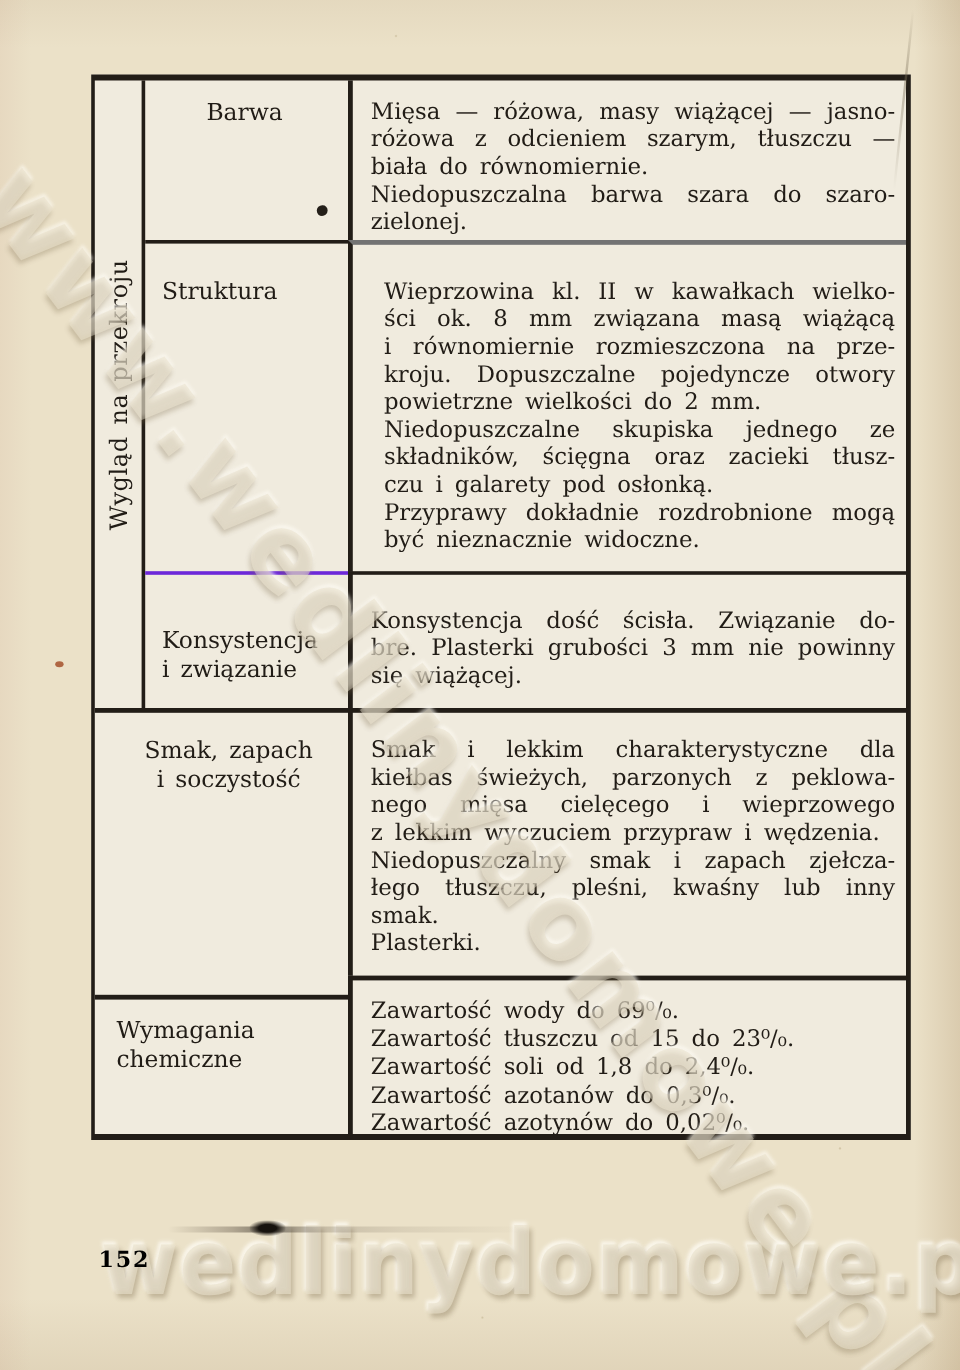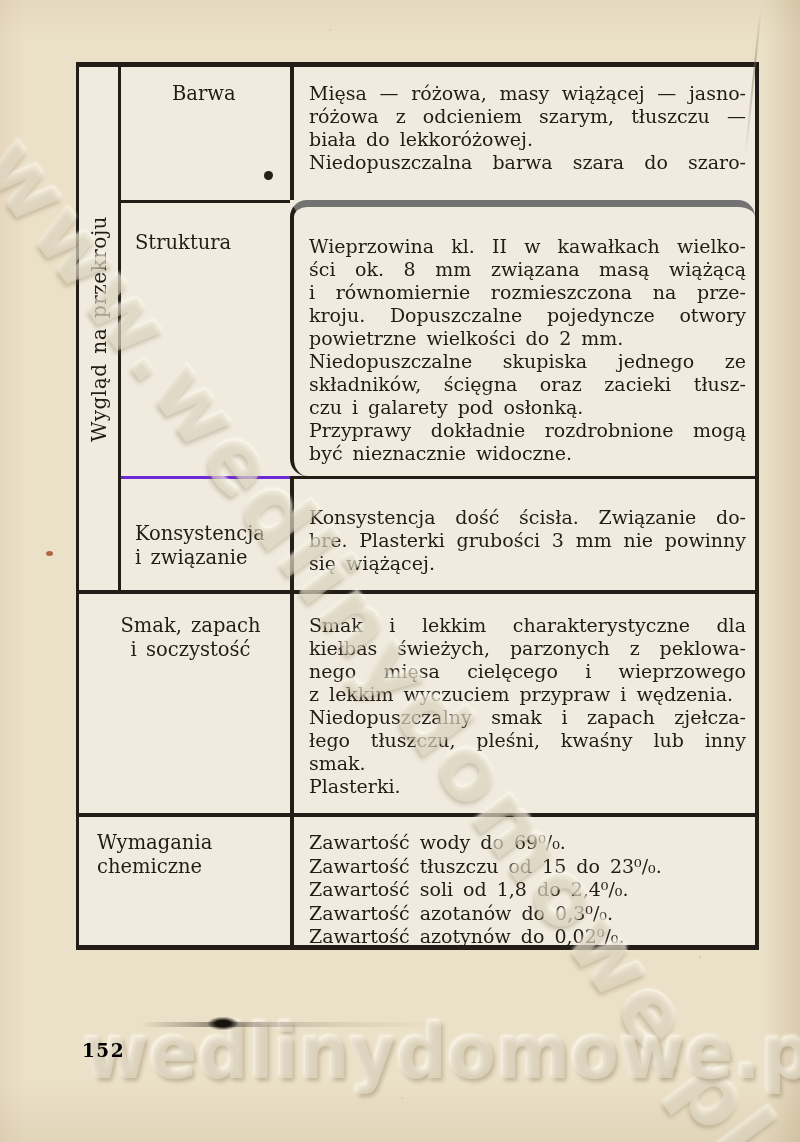--- a/index.html
+++ b/index.html
@@ -64,26 +64,26 @@
   .cell{box-sizing:border-box;}
   .cell-side{grid-area:1/1/4/2;border-right:3px solid #221d17;
     display:flex;align-items:center;justify-content:center;}
   .side-label{
     writing-mode:vertical-rl;transform:rotate(180deg);
     font-size:20px;letter-spacing:.5px;word-spacing:3px;white-space:nowrap;
   }
   .r1l{grid-area:1/2/2/3;padding:15px 6px 0 14px;margin-left:37px;}
   .r1c{grid-area:1/3/2/4;border-left:4px solid #221d17;padding:15px 9px 0 15px;}
   .r2l{grid-area:2/2/3/3;border-top:3px solid #221d17;padding:28px 6px 0 14px;}
-  .r2c{grid-area:2/3/3/4;border-top:7px solid #737373;border-left:4px solid #221d17;padding:28px 9px 0 15px;border-radius:17px;}
+  .r2c{grid-area:2/3/3/4;border-top:4px solid #737373;border-left:4px solid #221d17;padding:28px 9px 0 26px;}
   .r3l{grid-area:3/2/4/3;border-top:3px solid #6d28d9;padding:43px 6px 0 14px;}
   .r3c{grid-area:3/3/4/4;border-top:3px solid #221d17;border-left:4px solid #221d17;padding:27px 9px 0 15px;}
   .r4l{grid-area:4/1/5/3;border-top:4px solid #221d17;padding:20px 6px 0 18px;text-align:center;}
   .r4c{grid-area:4/3/5/4;border-top:4px solid #221d17;border-left:4px solid #221d17;padding:20px 9px 0 15px;}
-  .r5l{grid-area:5/1/6/3;border-top:4px solid #221d17;padding:14px 6px 0 18px;}
+  .r5l{grid-area:5/1/6/3;border-top:4px solid #221d17;padding:14px 6px 0 18px;margin-top:16px;}
   .r5c{grid-area:5/3/6/4;border-top:4px solid #221d17;border-left:4px solid #221d17;padding:14px 9px 0 15px;}
   .lbl-line{font-size:19.5px;line-height:24px;word-spacing:3px;white-space:nowrap;}
   .cl{font-size:19px;line-height:23px;word-spacing:4px;}
   .r5c .cl{line-height:23.6px;}
   .cl.j{text-align:justify;text-align-last:justify;}
   
   .ink-dot{
     position:absolute;left:264px;top:171px;width:9px;height:9px;z-index:4;
     background:#241f19;border-radius:50% 46% 52% 48%;
   }
@@ -125,22 +125,23 @@
     <div class="cell cell-side">
       <div class="side-label">Wygląd na przekroju</div>
     </div>
 
     <div class="cell r1l">
         <div class="lbl-line">Barwa</div>
       </div>
     <div class="cell r1c">
         <div class="cl j">Mięsa — różowa, masy wiążącej — jasno-</div>
         <div class="cl j">różowa z odcieniem szarym, tłuszczu —</div>
-        <div class="cl">biała do lekkoróżowej.</div>
+        <div class="cl">biała do równomiernie.</div>
         <div class="cl j">Niedopuszczalna barwa szara do szaro-</div>
+        <div class="cl">zielonej.</div>
       </div>
 
     <div class="cell r2l">
         <div class="lbl-line">Struktura</div>
       </div>
     <div class="cell r2c">
         <div class="cl j">Wieprzowina kl. II w kawałkach wielko-</div>
         <div class="cl j">ści ok. 8 mm związana masą wiążącą</div>
         <div class="cl j">i równomiernie rozmieszczona na prze-</div>
         <div class="cl j">kroju. Dopuszczalne pojedyncze otwory</div>

